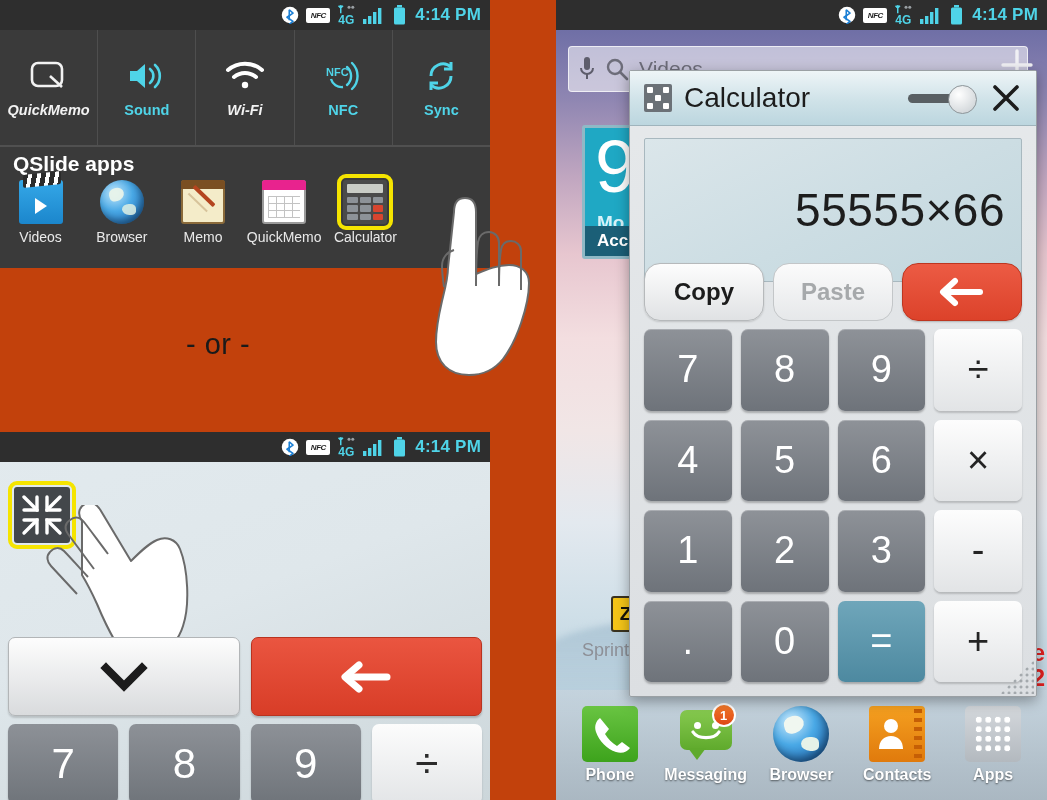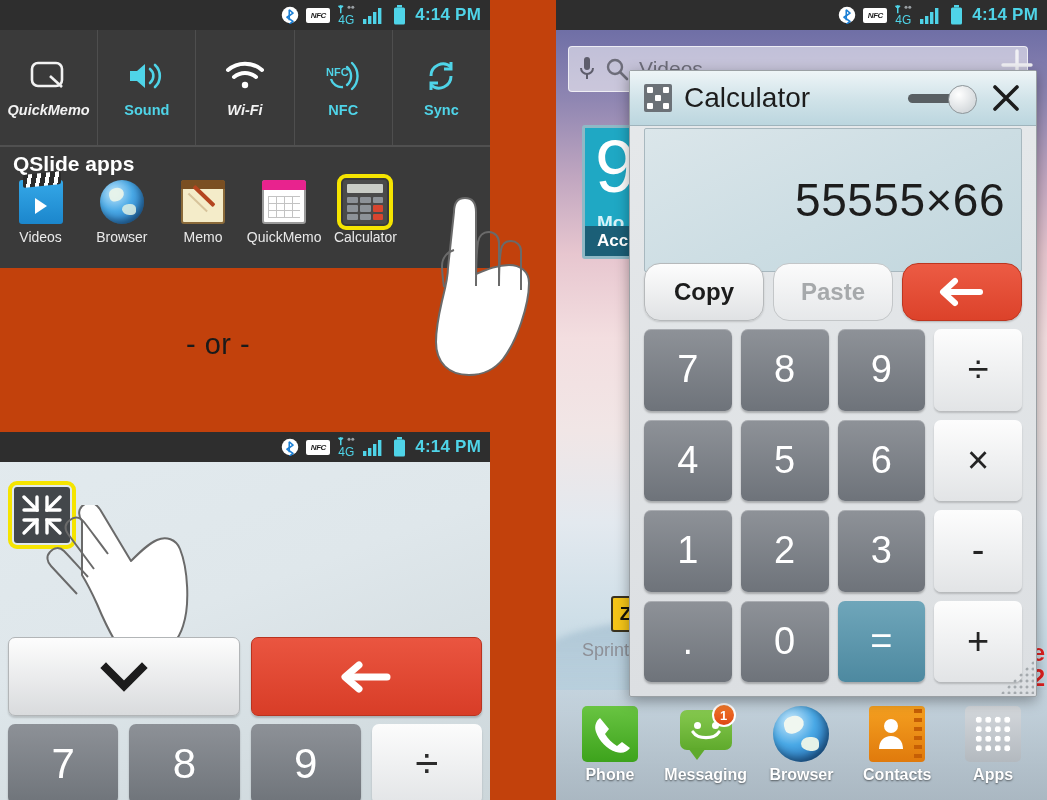--- a/index.html
+++ b/index.html
@@ -10,21 +10,21 @@
   
   .statusbar{position:absolute;left:0;top:0;width:100%;height:30px;
     background:#2e2e2e;display:flex;align-items:center;justify-content:flex-end;
     gap:7px;padding-right:9px;box-sizing:border-box;}
   .sb-ic{display:block;}
   .sb-time{color:#4fd4e8;font-size:17px;font-weight:600;letter-spacing:.2px;
     margin-left:2px;}
   .nfc-box{width:24px;height:15px;background:#fff;border-radius:2px;
     color:#222;font-size:8px;font-weight:700;display:flex;align-items:center;
     justify-content:center;letter-spacing:-.5px;font-style:italic;}
-  .fourg{color:#4fd4e8;font-size:12px;font-weight:400;line-height:1;}
+  .fourg{color:#4fd4e8;font-size:12px;font-weight:700;line-height:1;}
 
   
   #panel-shade{position:absolute;left:0;top:0;width:490px;height:268px;
     background:#3a3a3a;overflow:hidden;}
   .qs-row{position:absolute;left:0;top:30px;width:490px;height:115px;
     display:flex;}
   .qs-cell{flex:1;display:flex;flex-direction:column;align-items:center;
     justify-content:center;gap:7px;border-right:1px solid #4e4e4e;
     box-sizing:border-box;height:100%;}
   .qs-cell:last-child{border-right:none;}
@@ -200,21 +200,21 @@
     background:linear-gradient(to bottom,#eef5f7 0%,#cfe2e8 55%,#bcd6df 100%);
     border-bottom:1px solid #9fb4bc;display:flex;align-items:center;
     padding:0 14px;gap:12px;box-sizing:border-box;}
   #calc-title-text{font-size:28px;color:#1c1c1c;flex:1;}
   #calc-slider{width:70px;height:26px;position:relative;}
   #calc-slider .trk{position:absolute;left:0;top:9px;width:48px;height:9px;
     background:#595f63;border-radius:5px;}
   #calc-slider .knb{position:absolute;left:40px;top:0;width:27px;height:27px;
     border-radius:50%;background:radial-gradient(circle at 36% 32%,#fff,#c6ccd0);
     border:1px solid #8d9599;}
-  #calc-display{position:absolute;left:14px;top:57px;right:14px;height:144px;
+  #calc-display{position:absolute;left:14px;top:67px;right:14px;height:144px;
     background:linear-gradient(155deg,#dbe6ea 0%,#ccdde3 55%,#c1d6dd 100%);
     border:1px solid #a8b8bf;border-radius:2px;display:flex;align-items:center;
     justify-content:flex-end;padding-right:16px;box-sizing:border-box;}
   #calc-value{font-size:46px;color:#1d1d1d;letter-spacing:.5px;}
   #calc-cp{position:absolute;left:14px;top:192px;right:14px;height:58px;
     display:flex;gap:9px;}
   .cp-btn{flex:1;border-radius:16px;display:flex;align-items:center;
     justify-content:center;font-size:24px;font-weight:700;}
   .cp-btn.on{background:linear-gradient(#fdfdfd,#e0e2e4);border:1px solid #b6b9bb;
     color:#1c1c1c;box-shadow:0 1px 2px rgba(0,0,0,.15);}

